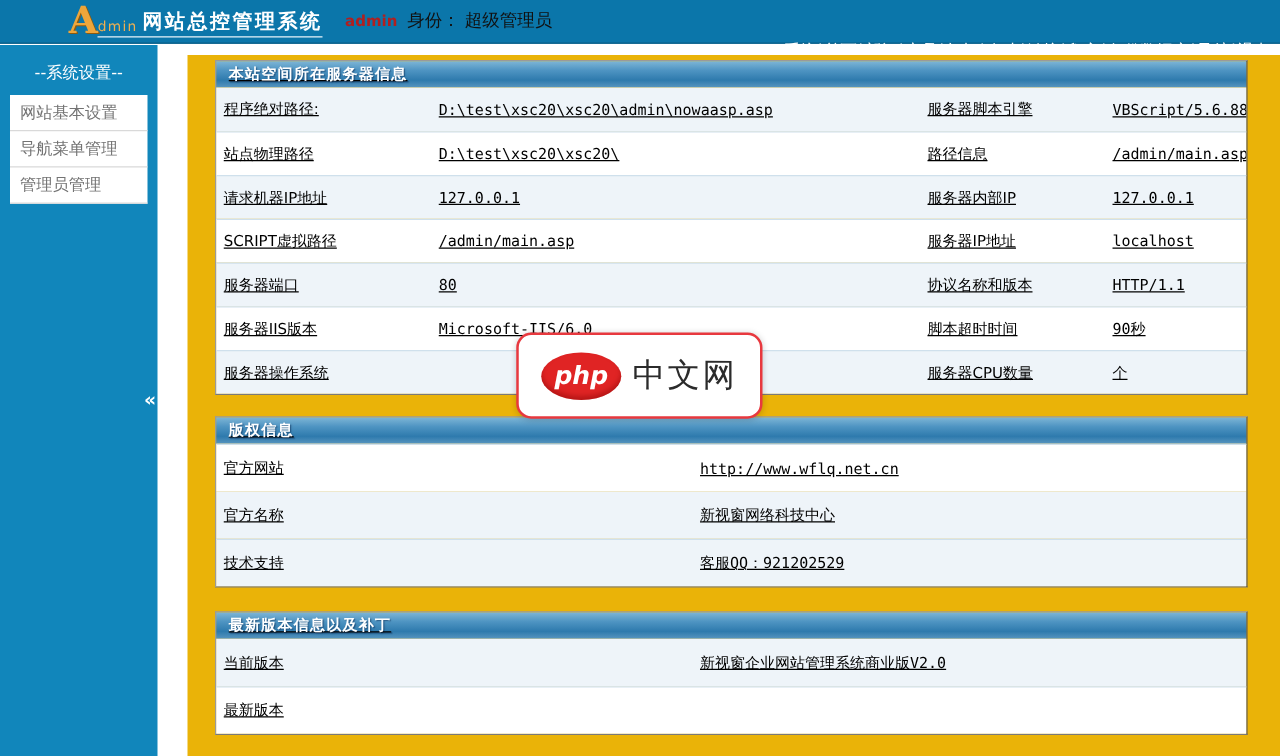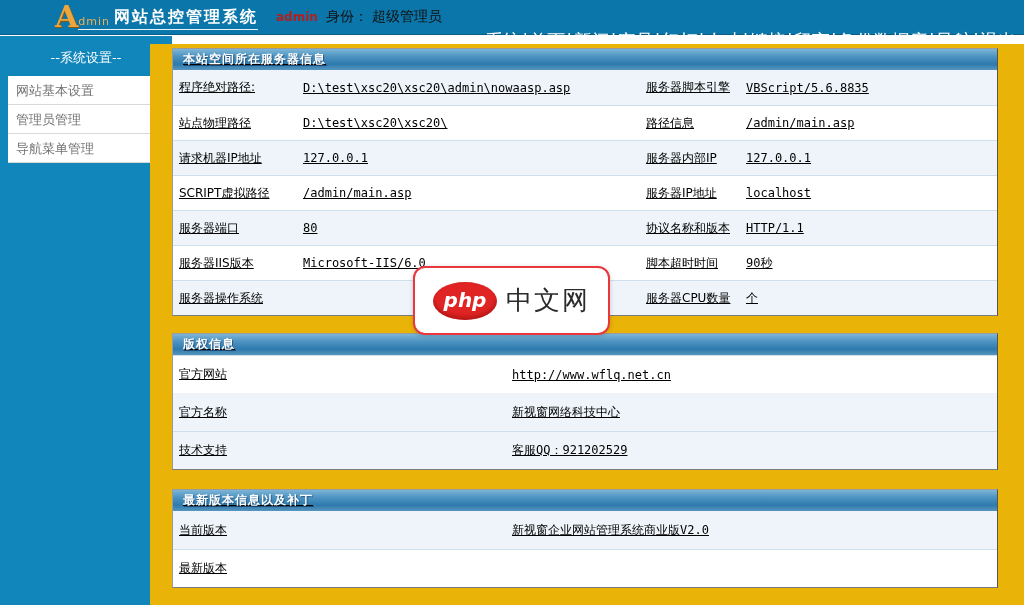--- a/index.html
+++ b/index.html
@@ -11,47 +11,47 @@
     background:#0b76aa; border-bottom:1px solid #0a5d85;
     display:flex; align-items:center; color:#fff; }
   .logo { display:flex; align-items:flex-end; margin-left:55px; }
   .logo-a { font-family:"DejaVu Serif","Liberation Serif",serif; font-size:30px; line-height:26px;
     font-weight:bold; color:#eda63b; text-shadow:1px 1px 0 #8a5a10; }
   .logo-underline { display:flex; align-items:flex-end; border-bottom:1px solid #e9f4fa; padding-bottom:1px; }
   .logo-dmin { font-size:11px; color:#f0b050; letter-spacing:1px; margin-right:4px; }
   .logo-title { font-size:16px; font-weight:bold; color:#fff; letter-spacing:2px; }
   .user-info { margin-left:18px; font-size:14px; color:#111; display:flex; align-items:center; gap:4px; }
   .username { color:#b21f1f; font-weight:bold; font-size:12px; margin-right:4px; }
-  .topnav { margin-left:auto; margin-right:8px; font-size:18px; white-space:nowrap;margin-top:48px; }
+  .topnav { margin-left:auto; margin-right:8px; font-size:13px; white-space:nowrap;margin-top:48px; }
   .topnav a { color:#fff; text-decoration:underline; cursor:pointer; }
   .topnav .sep { color:#fff; margin:0 1px; }
 
   
-  .sidebar { position:absolute; left:0; top:36px; width:172px; height:569px;
+  .sidebar { position:absolute; left:0; top:36px; width:126px; height:569px;
     background:#1186bb; }
   .sidebar-title { text-align:center; color:#fff; font-size:13px; padding:13px 0 9px 0; }
   .sidebar-menu { margin:0 8px; background:#fff; }
   .menu-item { height:29px; line-height:29px; padding-left:8px; font-size:13px;
     color:#737373; border-bottom:1px solid #d9d9d9; cursor:pointer; }
   .collapse-btn { position:absolute; top:277px; right:1px; color:#fff;
     font-size:15px; font-weight:bold; cursor:pointer; line-height:14px; }
 
   
   .content { position:absolute; left:150px; top:44px; width:874px; height:569px;
     background:#eab308;text-decoration:underline; }
   .section { width:826px; margin-left:22px;
     border:1px solid #9a9a9a; border-right-color:#555; border-bottom-color:#7a7a7a; }
   .sec-0 { margin-top:4px; }
   .sec-1 { margin-top:17px; }
   .sec-2 { margin-top:19px; }
   .sec-header { height:21px; line-height:21px; padding-left:10px;
     font-size:12px; font-weight:bold; color:#fff; letter-spacing:1px;
     text-shadow:1px 1px 1px rgba(10,40,80,.55);
     background:linear-gradient(180deg,#7db5d6 0%,#4e94c2 35%,#2e7aad 72%,#5795bf 100%); }
-  .row { display:grid; align-items:center; border-top:1px solid #cfe0ec; }
+  .row { display:grid; align-items:center; border-top:1px solid #cfe0ec;gap:48px; }
   .row.first { border-top:none; }
   .row.odd { background:#eef4f9; }
   .row.even { background:#ffffff; }
   .sec-0 .row { height:35px; }
   .sec-1 .row, .sec-2 .row { height:38px; }
   .cols4 { grid-template-columns:124px 343px 100px 1fr; }
   .cols2 { grid-template-columns:333px 1fr; }
   .cell { padding-left:6px; font-size:12px; color:#000; overflow:hidden; white-space:nowrap; }
   .cell.value { font-family:"DejaVu Sans Mono","Liberation Mono",monospace; }
 
@@ -83,22 +83,22 @@
     <span>身份：</span>
     <span>超级管理员</span>
   </div>
   <nav class="topnav"><a class="navlink">系统</a><span class="sep">|</span><a class="navlink">单页</a><span class="sep">|</span><a class="navlink">新闻</a><span class="sep">|</span><a class="navlink">产品</a><span class="sep">|</span><a class="navlink">幻灯</a><span class="sep">|</span><a class="navlink">人才</a><span class="sep">|</span><a class="navlink">链接</a><span class="sep">|</span><a class="navlink">留言</a><span class="sep">|</span><a class="navlink">备份数据库</a><span class="sep">|</span><a class="navlink">导航</a><span class="sep">|</span><a class="navlink">退出</a></nav>
 </div>
 
 <div class="sidebar">
   <div class="sidebar-title">--系统设置--</div>
   <div class="sidebar-menu">
       <div class="menu-item">网站基本设置</div>
+      <div class="menu-item">导航菜单管理</div>
       <div class="menu-item">管理员管理</div>
-      <div class="menu-item">导航菜单管理</div>
     </div>
   <div class="collapse-btn">«</div>
 </div>
 
 <div class="content">
     <div class="section sec-0">
       <div class="sec-header">本站空间所在服务器信息</div>
       <div class="row odd cols4 first">
         <div class="cell label">程序绝对路径:</div>
         <div class="cell value">D:\test\xsc20\xsc20\admin\nowaasp.asp</div>

